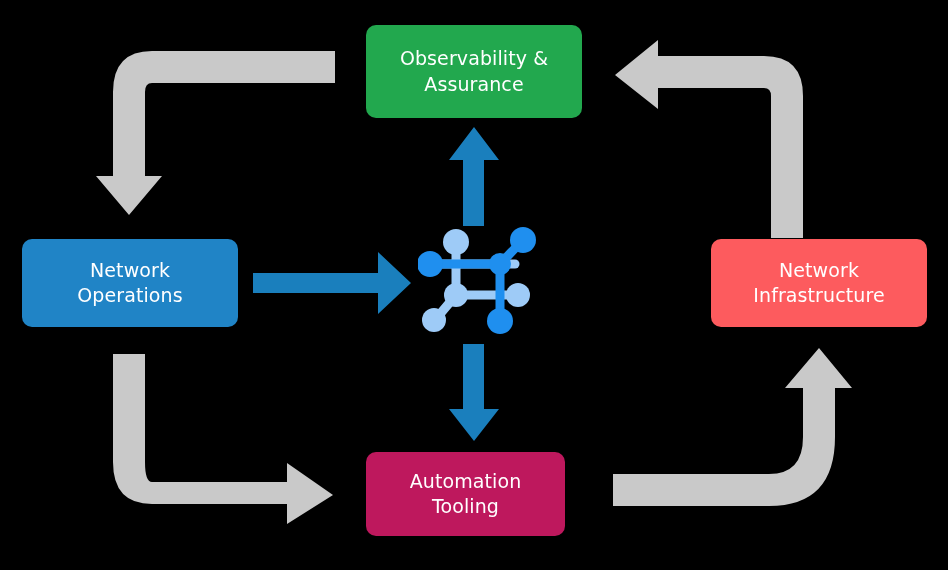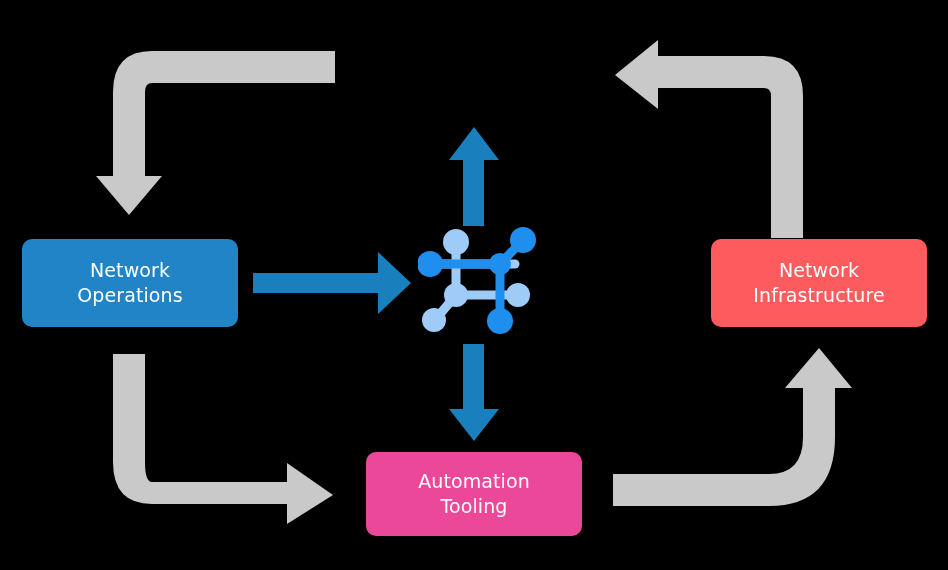--- a/index.html
+++ b/index.html
@@ -42,21 +42,21 @@
     padding: 4px 10px;
     z-index: 5;
   }
   .node-label {
     white-space: pre-line;
     display: block;
   }
   #box-observability { left: 366px; top: 25px;  width: 216px; height: 93px; background: #22a84e; }
   #box-operations    { left: 22px;  top: 239px; width: 216px; height: 88px; background: #2084c6; }
   #box-infrastructure{ left: 711px; top: 239px; width: 216px; height: 88px; background: #fd5b5e; }
-  #box-automation    { left: 366px; top: 452px; width: 216px; height: 84px; background: #ec4899; }
+  #box-automation    { left: 366px; top: 452px; width: 199px; height: 84px; background: #be185d; }
   #center-icon {
     position: absolute;
     left: 418px;
     top: 220px;
     width: 120px;
     height: 115px;
     z-index: 6;
   }
   #center-icon svg { display: block; width: 120px; height: 115px; }
 </style>
@@ -114,20 +114,24 @@
 
       <g fill="#1f8fef">
         <circle cx="12" cy="44" r="13"></circle>
         <circle cx="82" cy="44" r="11"></circle>
         <circle cx="105" cy="20" r="13"></circle>
         <circle cx="82" cy="101" r="13"></circle>
       </g>
     </svg>
   </div>
 
+  <div class="node-box" id="box-observability">
+    <span class="node-label">Observability &amp;
+Assurance</span>
+  </div>
 
   <div class="node-box" id="box-operations">
     <span class="node-label">Network
 Operations</span>
   </div>
 
   <div class="node-box" id="box-infrastructure">
     <span class="node-label">Network
 Infrastructure</span>
   </div>

